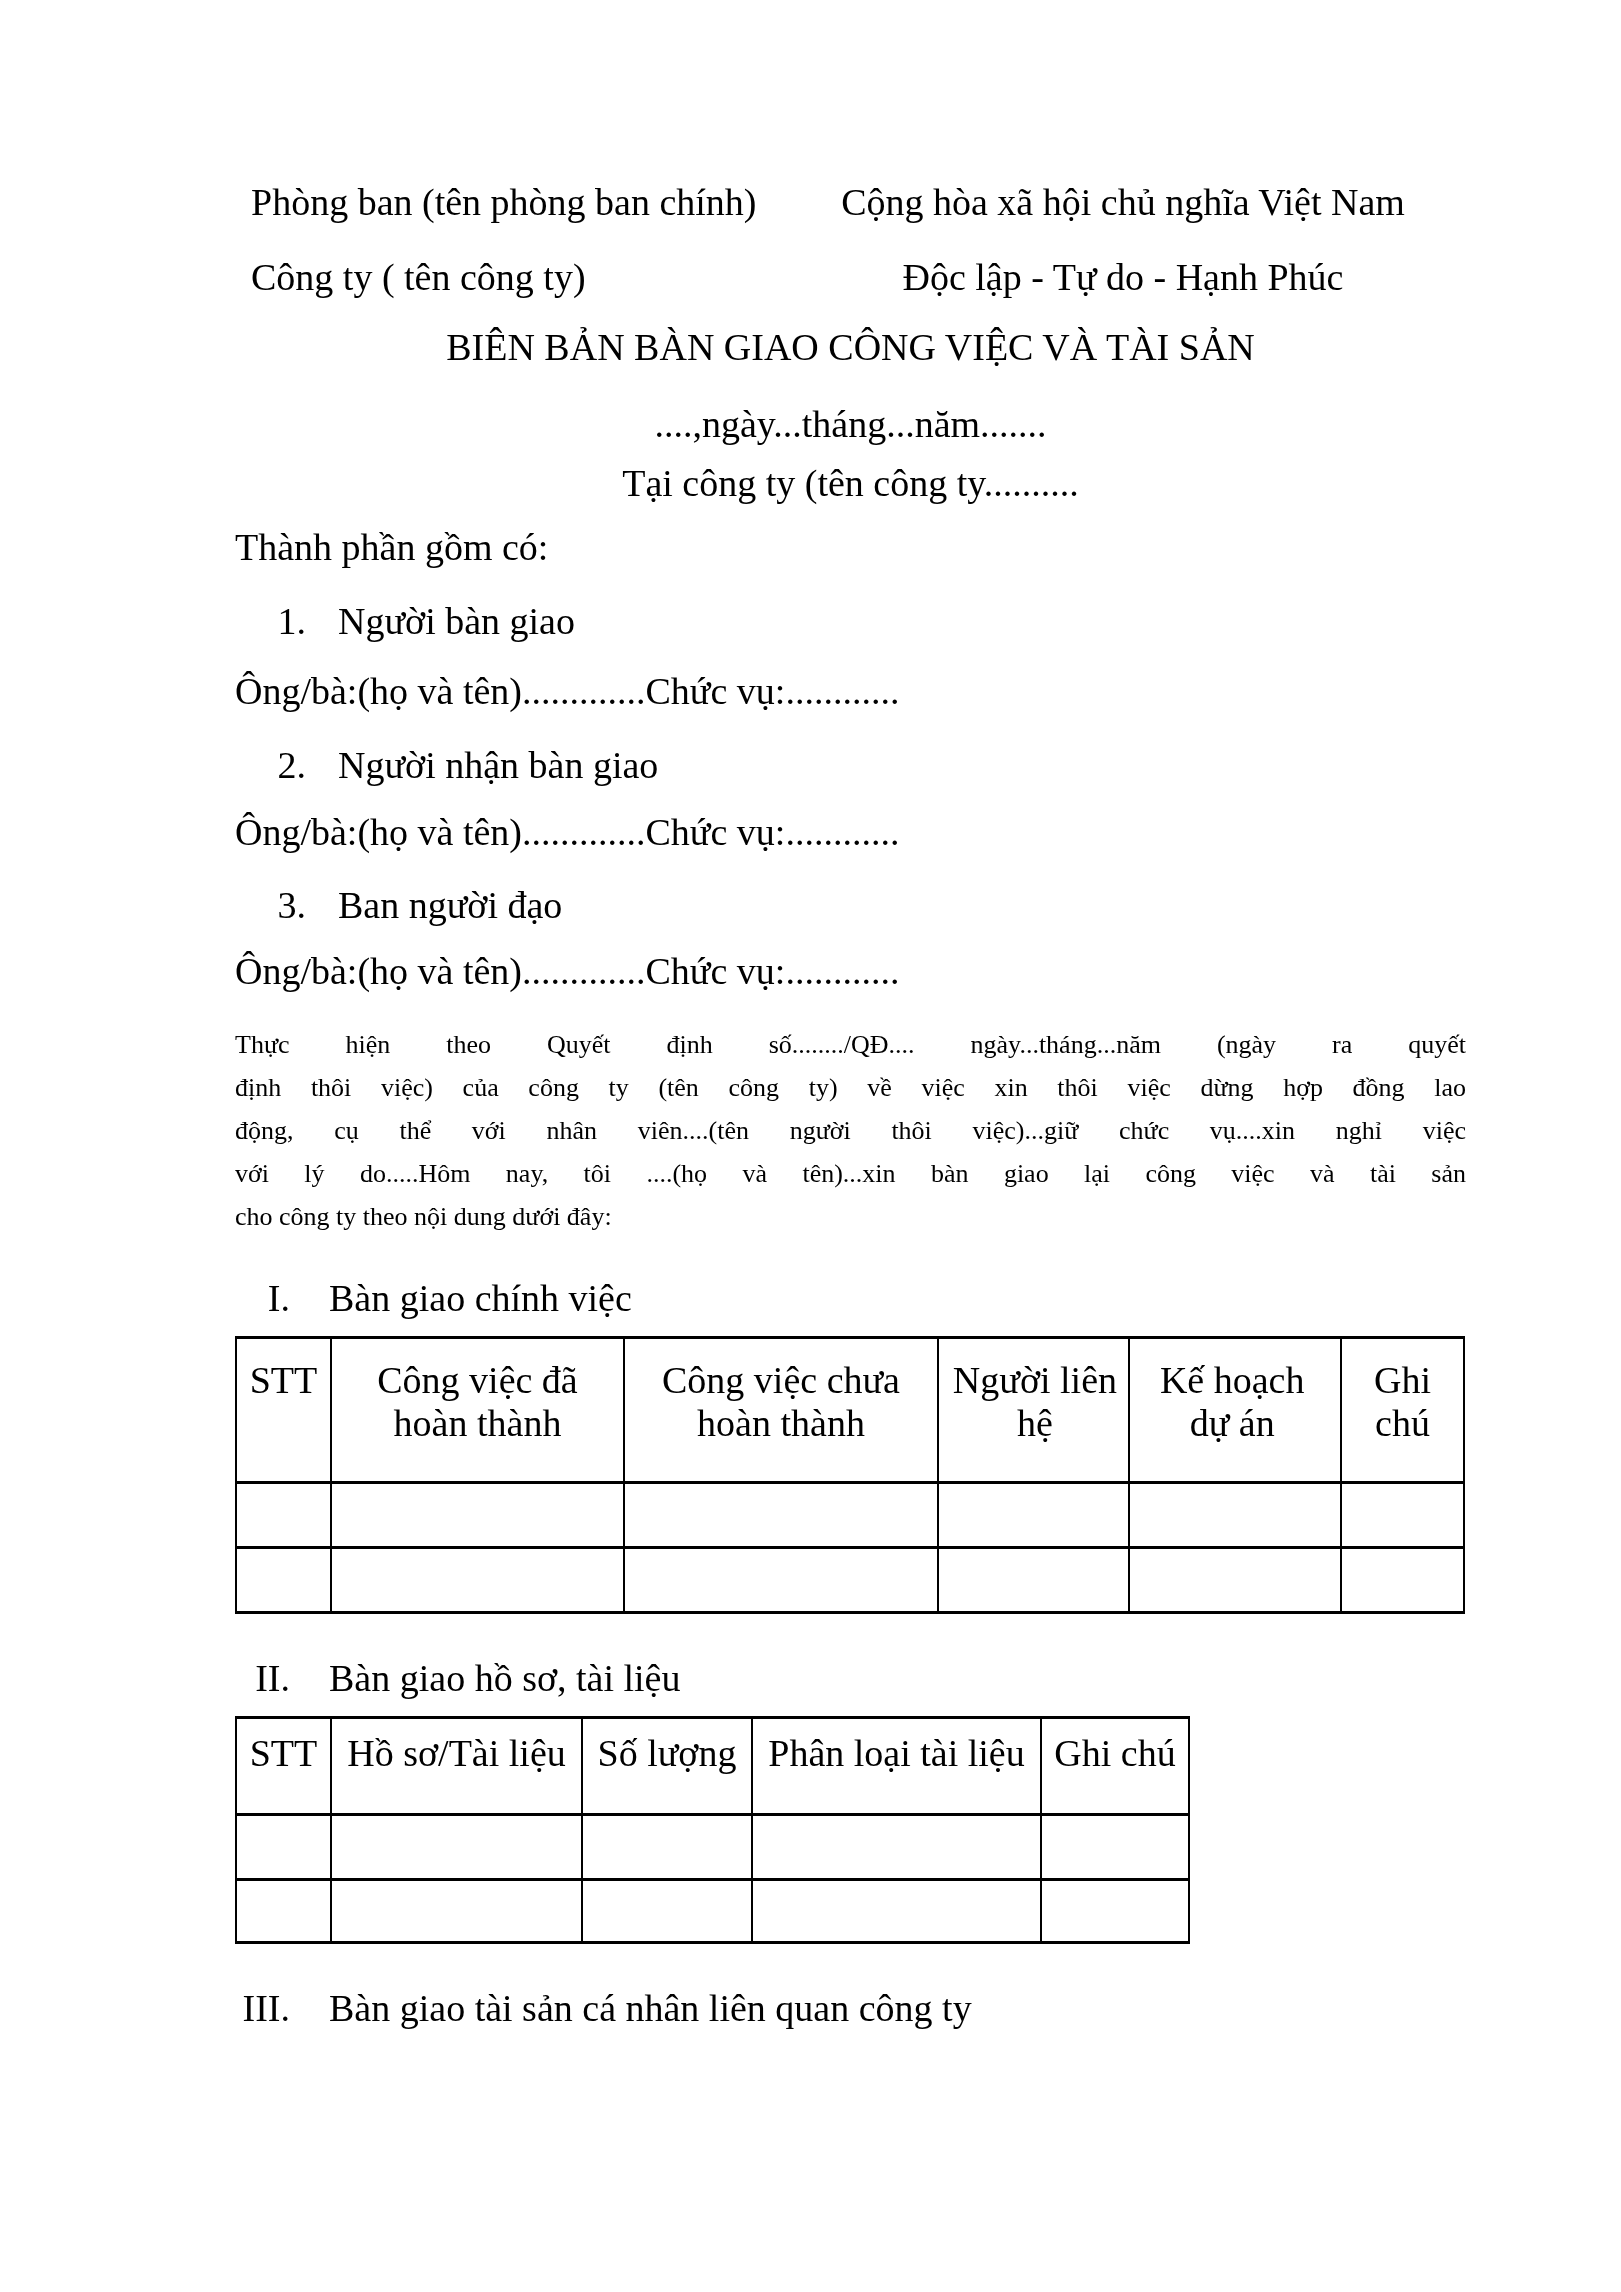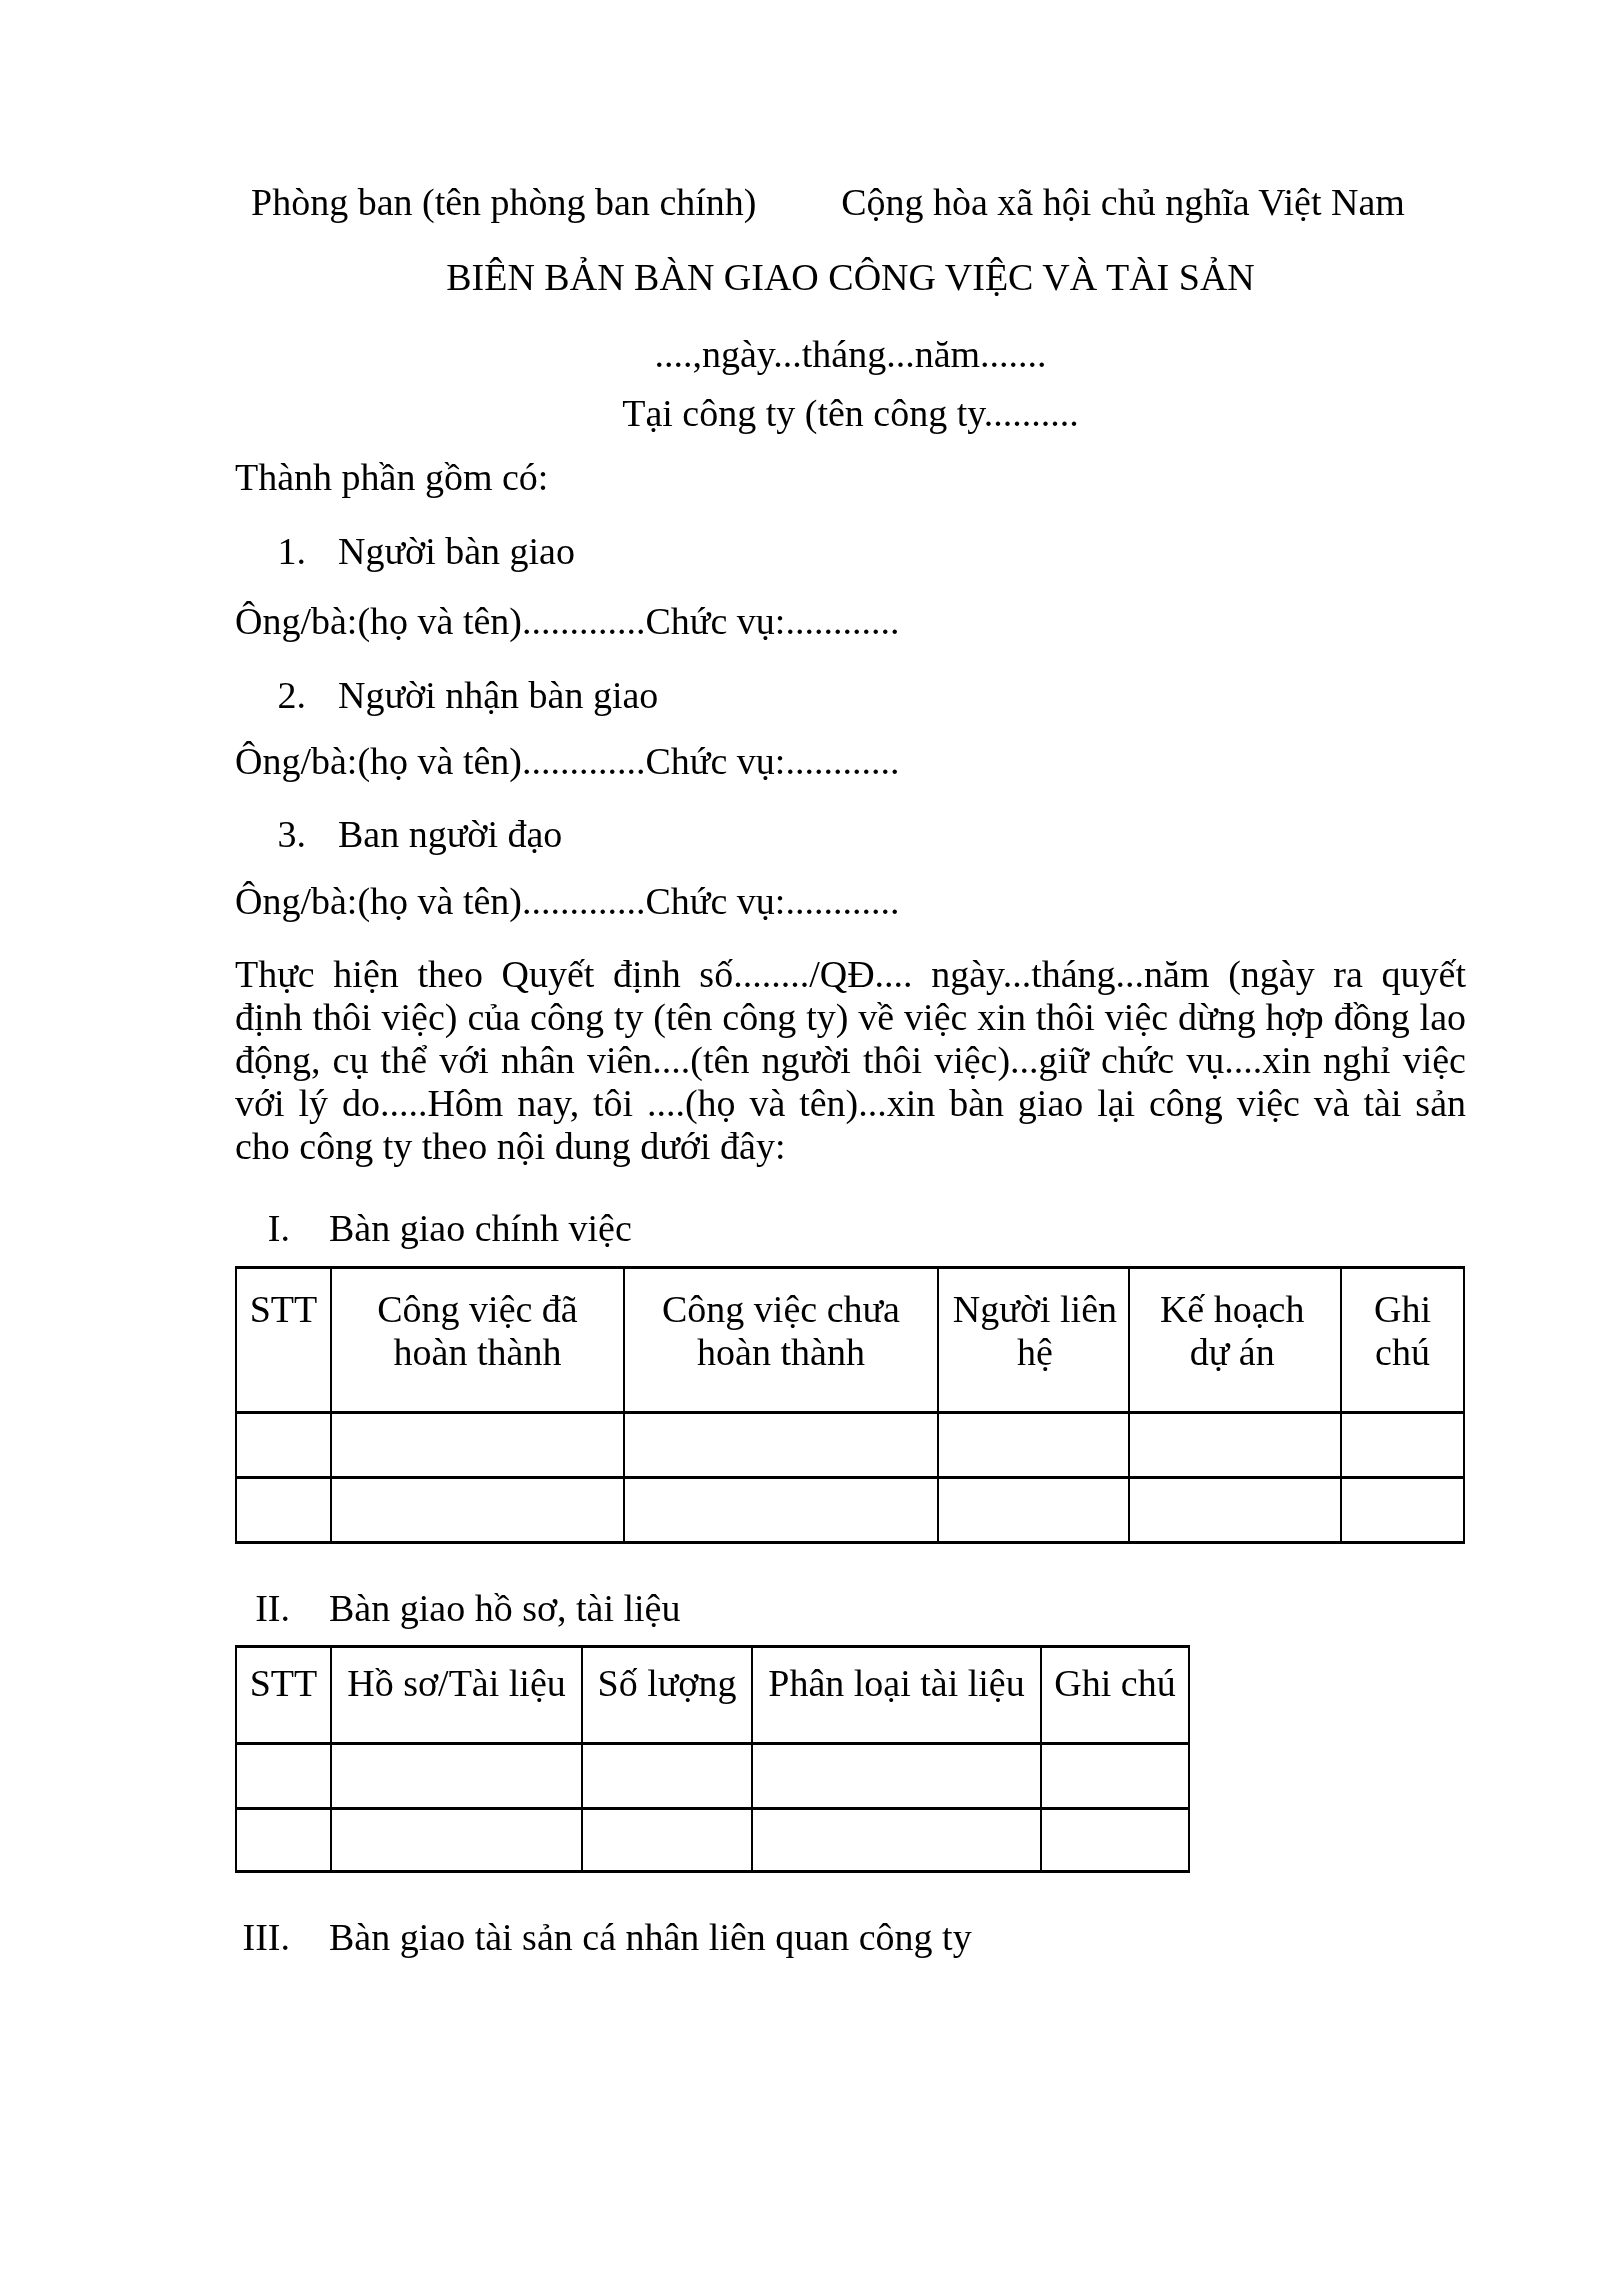--- a/index.html
+++ b/index.html
@@ -24,21 +24,21 @@
   .c-line { text-align: center; }
   .mb-date { margin-bottom: 16px; }
   .mb-loc  { margin-bottom: 20.6px; }
   .intro { margin-bottom: 31px; }
   .pli { display: flex; margin-bottom: 27.4px; }
   .pli.m2 { margin-bottom: 23.5px; }
   .pli .num { width: 71px; text-align: right; flex-shrink: 0; }
   .pli .ptxt { margin-left: 32px; }
   .pdetail { margin-bottom: 31px; }
   .pdetail.m2 { margin-bottom: 30px; }
-  .para { font-size: 38px; margin-bottom: 39px; }
+  .para { font-size: 26px; margin-bottom: 39px; }
   .pl { text-align: justify; text-align-last: justify; }
   .pl.last { text-align: left; text-align-last: auto; }
   .sec { display: flex; margin-bottom: 15.7px; }
   .sec .rn { width: 55px; text-align: right; flex-shrink: 0; }
   .sec .stxt { margin-left: 39px; }
   .sec.end { margin-bottom: 0; }
   table { border-collapse: collapse; table-layout: fixed; background: #ffffff; }
   td, th {
     border: 2.9px solid #000000;
     border-top-width: 3.9px;
@@ -65,20 +65,24 @@
 </head>
 <body>
 
 <div class="page">
 
   <div class="hrow mb-r1">
     <span>Phòng ban (tên phòng ban chính)</span>
     <span class="hright">Cộng hòa xã hội chủ nghĩa Việt Nam</span>
   </div>
 
+  <div class="hrow mb-r2">
+    <span>Công ty ( tên công ty)</span>
+    <span class="hright">Độc lập - Tự do - Hạnh Phúc</span>
+  </div>
 
   <div class="doc-title">BIÊN BẢN BÀN GIAO CÔNG VIỆC VÀ TÀI SẢN</div>
 
   <div class="c-line mb-date">....,ngày...tháng...năm.......</div>
 
   <div class="c-line mb-loc">Tại công ty (tên công ty..........</div>
 
   <div class="intro">Thành phần gồm có:</div>
 
   <div class="pli">

